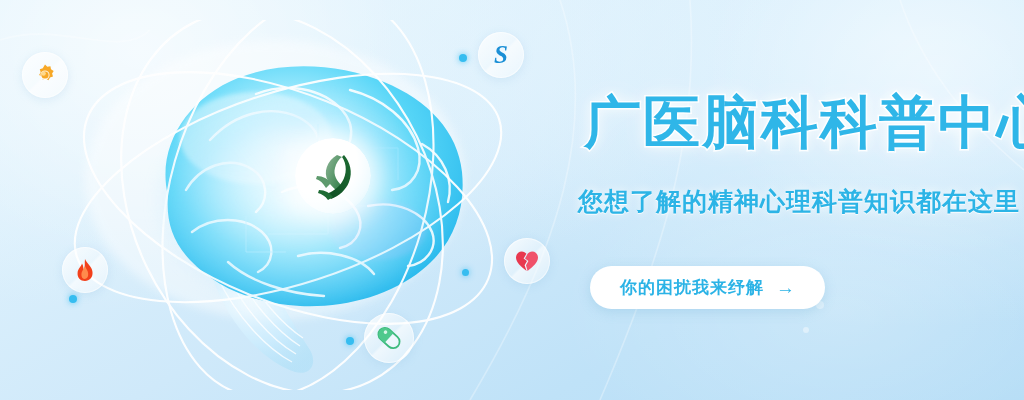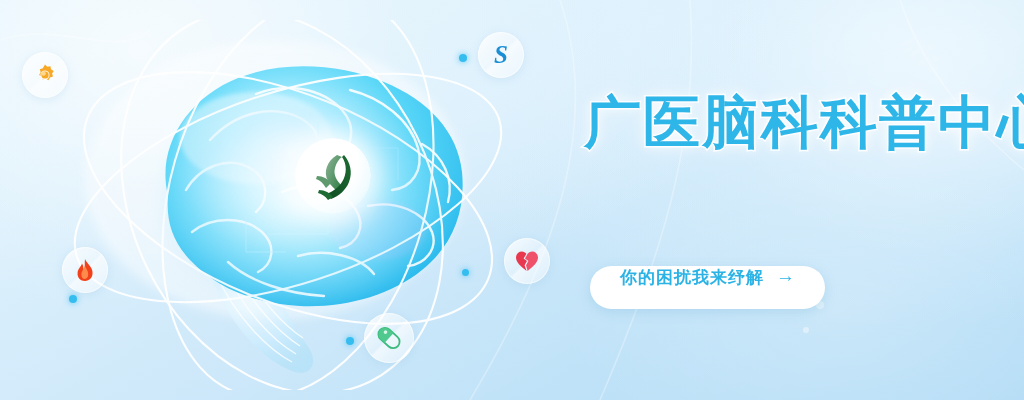--- a/index.html
+++ b/index.html
@@ -69,21 +69,21 @@
   .subtitle{
     position:absolute;left:18px;top:185px;width:430px;
     font-size:25px;font-weight:700;letter-spacing:1px;color:#2cb4e6;
     text-shadow:0 0 10px rgba(255,255,255,.9),0 1px 0 rgba(255,255,255,.8);
     white-space:nowrap;
   }
   .cta{
     position:absolute;left:30px;top:266px;
     height:43px;padding:0 30px;border:none;border-radius:22px;
     background:#ffffff;cursor:pointer;
-    display:flex;gap:12px;
+    display:flex;align-items:center;gap:12px;
     box-shadow:0 3px 12px rgba(110,175,212,.28);
   }
   .cta .cta-label{font-size:17px;font-weight:700;color:#2bb3e6;letter-spacing:1px;
     font-family:"Liberation Sans","DejaVu Sans",sans-serif;white-space:nowrap;}
   .cta .cta-arrow{font-size:19px;color:#2bb3e6;line-height:1;}
 </style>
 </head>
 <body>
 
 <div class="banner">
@@ -260,19 +260,20 @@
 
   <div class="orb-dot" style="left:459px;top:54px;width:8px;height:8px;"></div>
   <div class="orb-dot" style="left:69px;top:295px;width:8px;height:8px;"></div>
   <div class="orb-dot" style="left:346px;top:337px;width:8px;height:8px;"></div>
   <div class="orb-dot" style="left:462px;top:269px;width:7px;height:7px;"></div>
 
   <div class="content">
 
     <div class="title">广医脑科科普中心</div>
 
+    <div class="subtitle">您想了解的精神心理科普知识都在这里</div>
 
     <button class="cta">
       <span class="cta-label">你的困扰我来纾解</span>
       <span class="cta-arrow">→</span>
     </button>
   </div>
 </div>
 
 </body></html>

